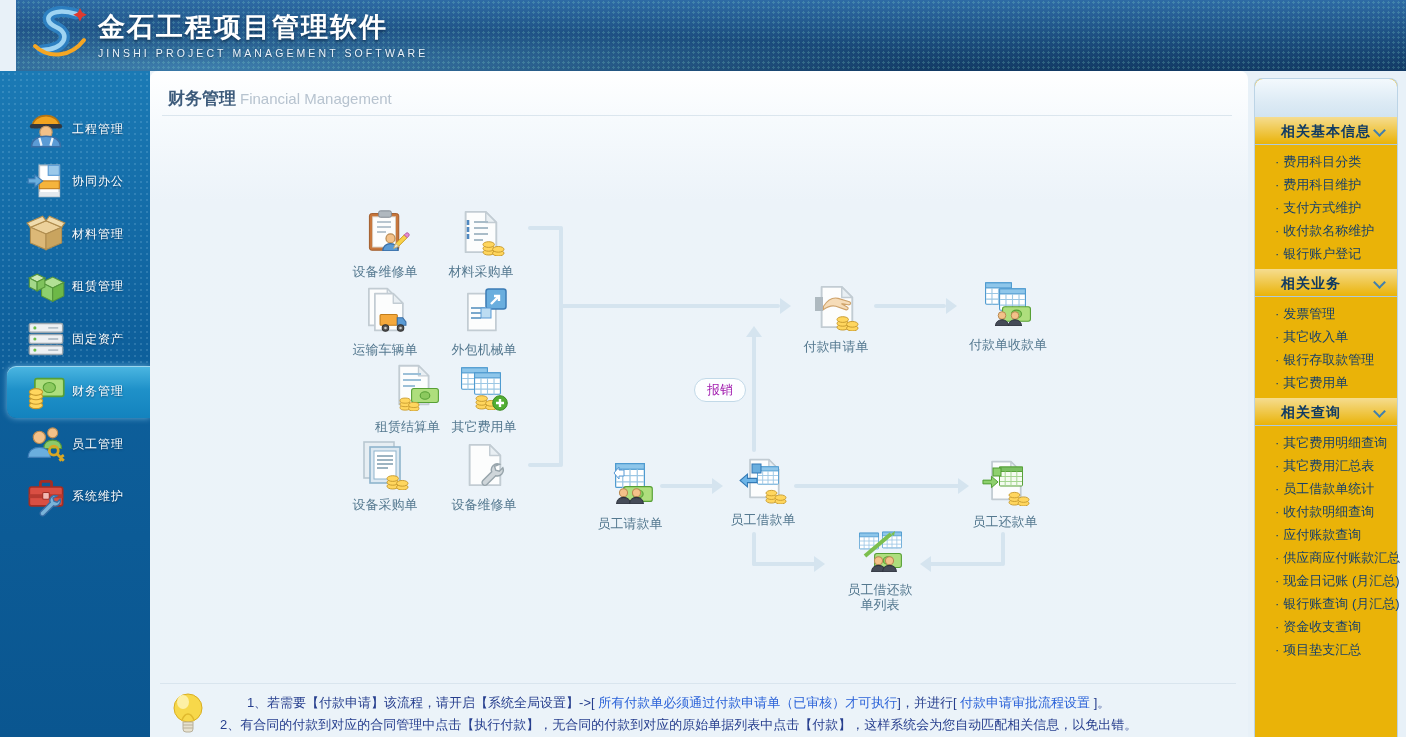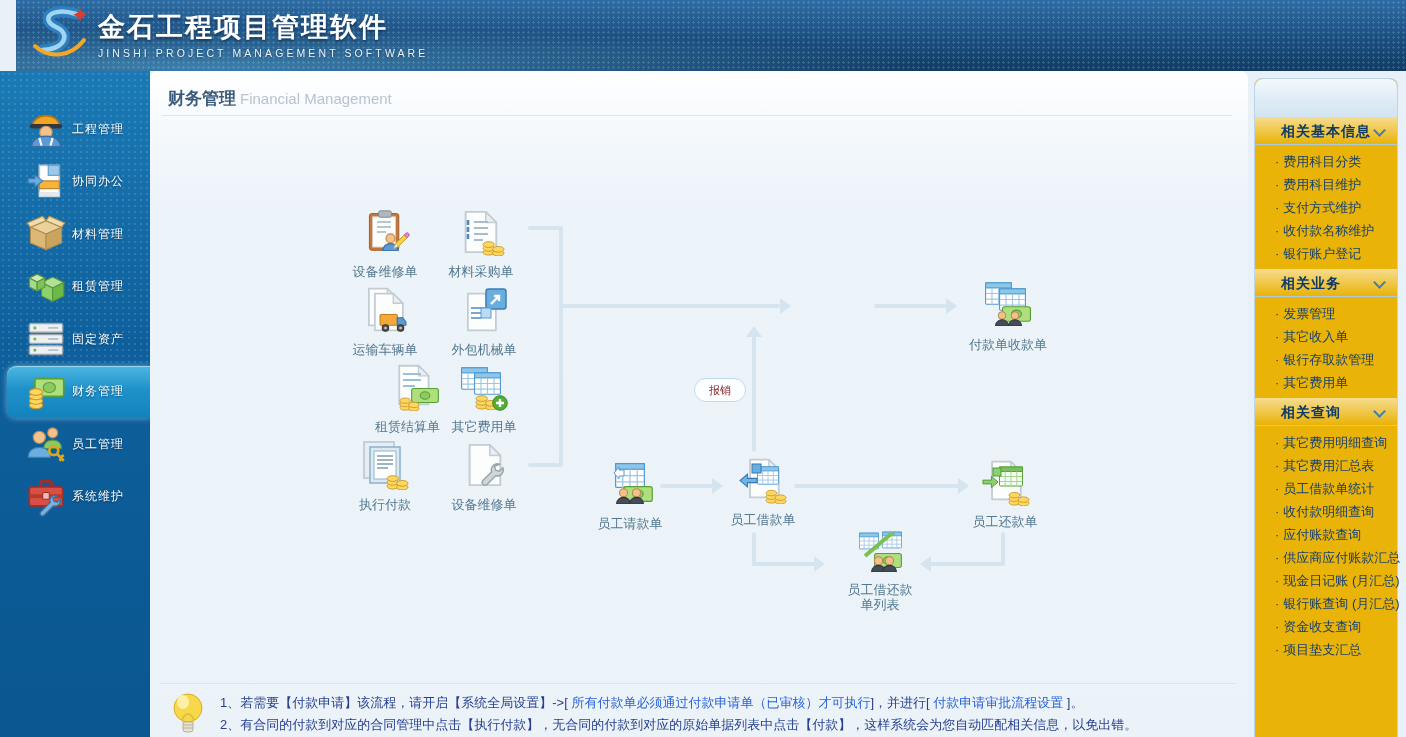--- a/index.html
+++ b/index.html
@@ -49,23 +49,23 @@
   .flow-node .ficon{display:inline-block;width:50px;height:50px;}
   .flow-label{display:block;font-size:13px;color:#54788f;margin-top:2px;line-height:15px;}
   .flow-label.narrow{width:74px;margin:2px auto 0;}
   
   .hl{position:absolute;height:4px;background:#d5e4ef;border-radius:2px;}
   .vl{position:absolute;width:4px;background:#d5e4ef;border-radius:2px;}
   .head-r{position:absolute;width:0;height:0;border:8px solid transparent;border-left:11px solid #d5e4ef;}
   .head-l{position:absolute;width:0;height:0;border:8px solid transparent;border-right:11px solid #d5e4ef;}
   .head-u{position:absolute;width:0;height:0;border:8px solid transparent;border-bottom:11px solid #d5e4ef;}
   .badge{position:absolute;width:50px;height:22px;border:1px solid #c2d9e8;border-radius:12px;
-    background:#fcfeff;color:#7f1d1d;font-size:11px;line-height:22px;text-align:center;}
-  
-  .tips{position:absolute;left:10px;right:12px;top:612px;border-top:1px solid #d9e5ee;height:52px;}
+    background:#fcfeff;color:#a21caf;font-size:13px;line-height:22px;text-align:center;}
+  
+  .tips{position:absolute;left:10px;right:12px;top:612px;border-top:1px solid #d9e5ee;height:52px;text-align:center;}
   .bulb{position:absolute;left:8px;top:7px;width:40px;height:46px;}
   .tip-lines{position:absolute;left:60px;top:8px;font-size:13px;color:#273f8e;line-height:22px;white-space:nowrap;}
   .tip-link{color:#2a62d8;cursor:pointer;}
   
   .rpanel{position:absolute;left:1254px;top:78px;width:144px;height:659px;
     background:#eab308;border:1px solid #bcd4e6;border-bottom:none;border-radius:8px 8px 0 0;
     box-sizing:border-box;}
   .rp-top{height:38px;background:linear-gradient(180deg,#f3f9fd 0%,#ddebf5 60%,#d2e4f1 100%);
     border-radius:8px 8px 0 0;}
   .rp-head{height:27px;line-height:27px;position:relative;cursor:pointer;
@@ -372,28 +372,37 @@
     <span class="flow-label">其它费用单</span>
   </div>
   <div class="flow-node" style="left:180px;top:370px;">
     <span class="ficon"><svg viewBox="0 0 50 50">
           <rect x="4" y="1" width="30" height="36" fill="#e7eef3" stroke="#b9c7d1" stroke-width="1.6"></rect>
           <rect x="10" y="6" width="30" height="36" fill="#dde9f2" stroke="#8fb4cc" stroke-width="1.6"></rect>
           <rect x="14" y="10" width="22" height="28" fill="#fff" stroke="#8fb4cc"></rect>
           <path d="M17 15h16M17 19h16M17 23h16M17 27h11" stroke="#9db4c2" stroke-width="1.8" fill="none"></path>
           <use href="#s-coins" x="26" y="28" width="23" height="21"></use>
         </svg></span>
-    <span class="flow-label">执行付款</span>
+    <span class="flow-label">设备采购单</span>
   </div>
   <div class="flow-node" style="left:279px;top:370px;">
     <span class="ficon"><svg viewBox="0 0 50 50">
           <use href="#s-doc" x="2" y="1" width="46" height="46"></use>
           <use href="#s-wrench" x="20" y="20" width="26" height="26"></use>
         </svg></span>
     <span class="flow-label">设备维修单</span>
+  </div>
+  <div class="flow-node" style="left:631px;top:212px;">
+    <span class="ficon"><svg viewBox="0 0 50 50">
+          <use href="#s-doc" x="2" y="1" width="46" height="46"></use>
+          <rect x="4" y="14" width="8" height="14" fill="#aeb9c0"></rect>
+          <use href="#s-hand" x="11" y="12" width="30" height="18"></use>
+          <use href="#s-coins" x="25" y="27" width="23" height="21"></use>
+        </svg></span>
+    <span class="flow-label">付款申请单</span>
   </div>
   <div class="flow-node" style="left:803px;top:210px;">
     <span class="ficon"><svg viewBox="0 0 50 50">
           <use href="#s-tableB" x="2" y="1" width="27" height="23"></use>
           <use href="#s-tableB" x="16" y="7" width="27" height="23"></use>
           <use href="#s-note" x="19" y="25" width="29" height="16"></use>
           <use href="#s-person" x="11" y="30" width="16" height="15"></use>
           <use href="#s-person" x="24" y="30" width="16" height="15"></use>
         </svg></span>
     <span class="flow-label">付款单收款单</span>

